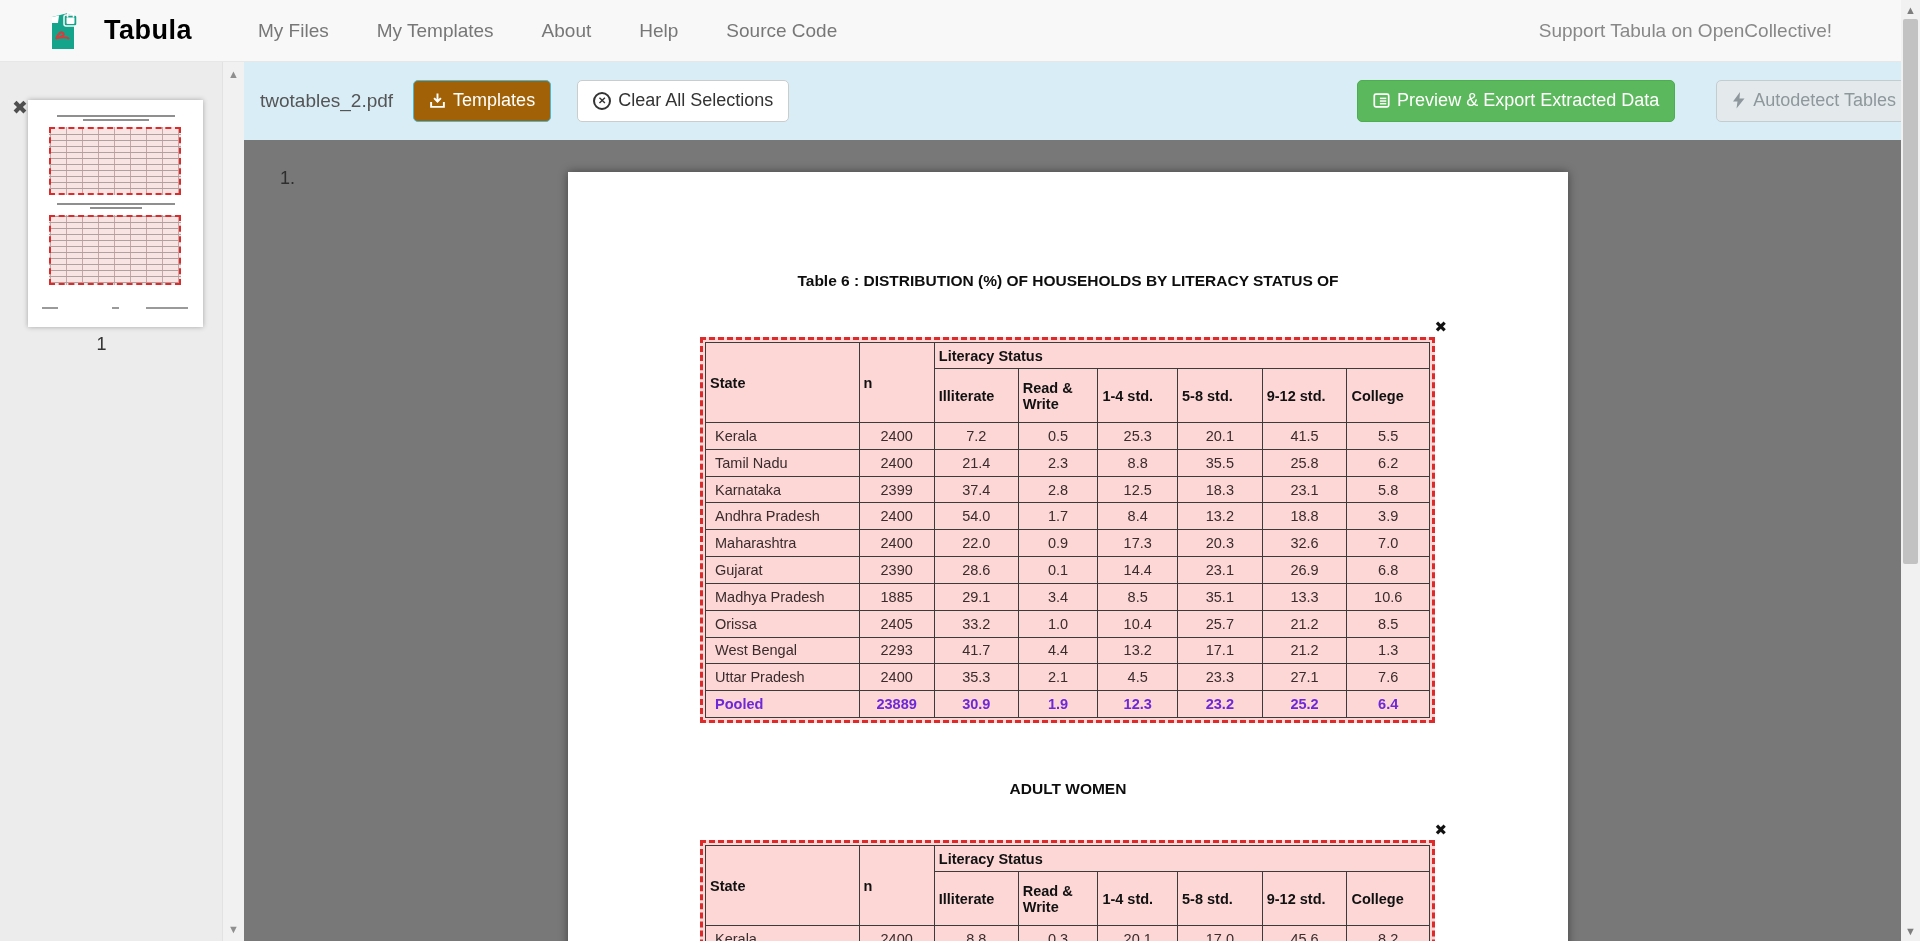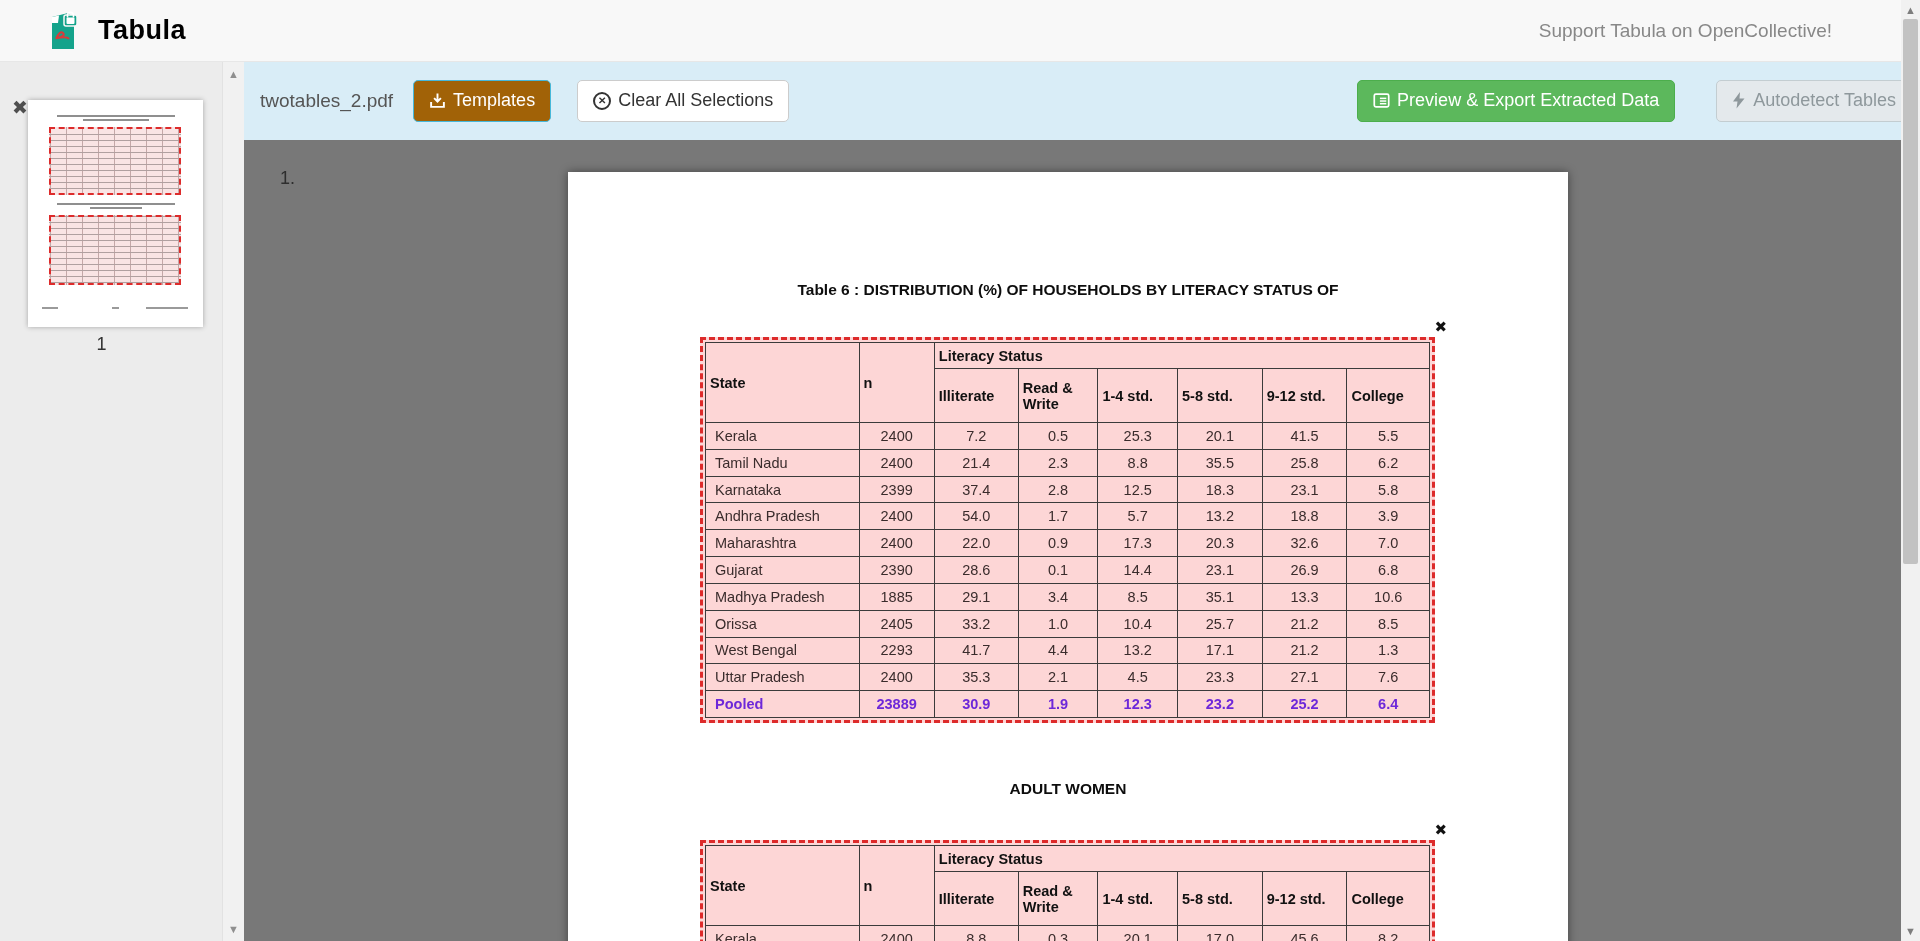--- a/index.html
+++ b/index.html
@@ -2,21 +2,21 @@
 <html><head>
 <meta charset="utf-8">
 <style>
   * { margin:0; padding:0; box-sizing:border-box; }
   html,body { width:1920px; height:941px; overflow:hidden; background:#fff;
               font-family:"Liberation Sans","DejaVu Sans",sans-serif; }
 
   
   .navbar { height:62px; background:#f8f8f8; border-bottom:1px solid #e7e7e7;
             display:flex; align-items:center; position:relative; }
-  .brand { display:flex; align-items:center; margin-left:44px; gap:18px; }
+  .brand { display:flex; align-items:center; margin-left:44px; gap:24px; }
   .brand-name { font-size:27px; font-weight:bold; color:#000; letter-spacing:.5px; }
   .nav-links { display:flex; margin-left:42px; gap:0; }
   .nav-links a { color:#777; font-size:19px; text-decoration:none; padding:10px 24px; cursor:pointer; }
   .support { position:absolute; right:88px; color:#888; font-size:19px; text-decoration:none; }
 
   
   .app-body { display:flex; height:879px; }
 
   
   .sidebar { width:244px; background:#ececec; position:relative; flex:none; }
@@ -93,20 +93,27 @@
         <path d="M8 8 L24 4 L30 9 L30 40 L8 40 Z" fill="#14a38b"></path>
         <path d="M8 8 L15 6.5 L14 14 L8 14 Z" fill="#ffffff"></path>
         <path d="M12 30 q4 -9 7 -6 q3 3 -6 5 q10 -2 12 1" stroke="#d93a3a" stroke-width="2" fill="none"></path>
         <rect x="20" y="6" width="13" height="11" rx="2" fill="#14a38b" stroke="#f8f8f8" stroke-width="1.5"></rect>
         <path d="M23.5 8.5 v-2.2 a3 3 0 0 1 6 0 v2.2" stroke="#fff" stroke-width="1.6" fill="none"></path>
         <rect x="22.5" y="8.5" width="8" height="6.5" rx="1" fill="#fff"></rect>
       </svg>
     </span>
     <span class="brand-name">Tabula</span>
   </div>
+  <nav class="nav-links">
+    <a>My Files</a>
+    <a>My Templates</a>
+    <a>About</a>
+    <a>Help</a>
+    <a>Source Code</a>
+  </nav>
   <a class="support">Support Tabula on OpenCollective!</a>
 </header>
 
 <div class="app-body">
 
   <aside class="sidebar">
     <span class="sidebar-close">✖</span>
 
     <div class="thumb">
       <div class="mini-title" style="top:15px;">
@@ -174,21 +181,21 @@
         </span>
         <span>Autodetect Tables</span>
       </button>
     </div>
 
     <div class="doc-area">
       <span class="page-marker">1.</span>
 
       <div class="pdf-page">
 
-        <div class="pdf-title" style="top:108px;">
+        <div class="pdf-title" style="top:99px;">
           <div>Table 6 : DISTRIBUTION (%) OF HOUSEHOLDS BY LITERACY STATUS OF</div>
         </div>
 
         <div class="selection" style="top:165px;">
           <span class="sel-close">✖</span>
           <table class="pdf-table t-full" id="table6">
               <colgroup>
                 <col style="width: 21.2%;">
                 <col style="width: 10.4%;">
                 <col style="width: 11.6%;">
@@ -242,21 +249,21 @@
                   <td>12.5</td>
                   <td>18.3</td>
                   <td>23.1</td>
                   <td>5.8</td>
                 </tr>
                 <tr class="dr">
                   <td class="state">Andhra Pradesh</td>
                   <td>2400</td>
                   <td>54.0</td>
                   <td>1.7</td>
-                  <td>5.7</td>
+                  <td>8.4</td>
                   <td>13.2</td>
                   <td>18.8</td>
                   <td>3.9</td>
                 </tr>
                 <tr class="dr">
                   <td class="state">Maharashtra</td>
                   <td>2400</td>
                   <td>22.0</td>
                   <td>0.9</td>
                   <td>17.3</td>

